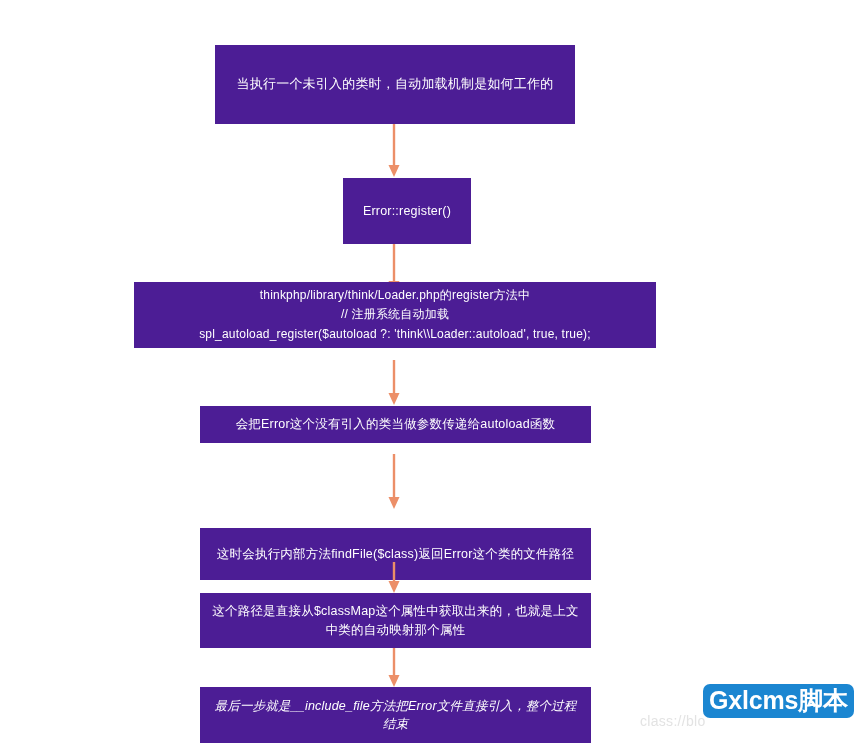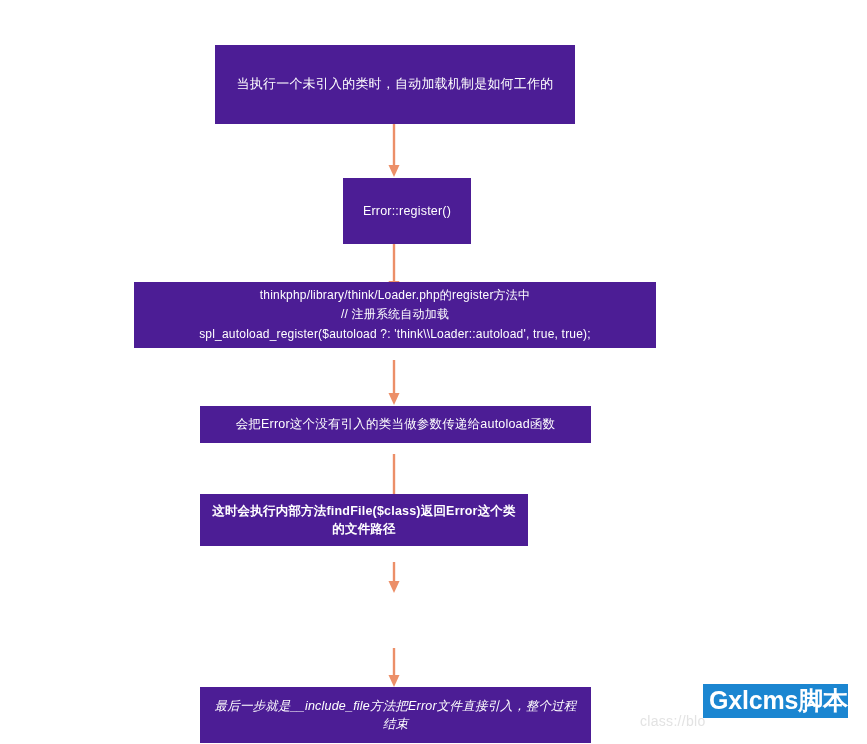--- a/index.html
+++ b/index.html
@@ -40,21 +40,21 @@
     display: block;
     white-space: pre-line;
     font-size: 12.5px;
   }
 
   
   #node-start      { left: 215px; top: 45px;  width: 360px; height: 79px; }
   #node-register   { left: 331px; top: 178px; width: 128px; height: 66px; margin-left: 12px; }
   #node-loader     { left: 134px; top: 282px; width: 522px; height: 66px; }
   #node-param      { left: 200px; top: 406px; width: 391px; height: 37px; }
-  #node-findfile   { left: 200px; top: 494px; width: 328px; height: 52px; font-weight: bold; }
+  #node-findfile   { left: 200px; top: 528px; width: 391px; height: 52px; }
   #node-classmap   { left: 200px; top: 593px; width: 391px; height: 55px; }
   #node-include    { left: 200px; top: 687px; width: 391px; height: 56px; font-style: italic; }
 
   #node-loader .node-text { font-size: 12px; line-height: 1.6; }
   #node-start .node-text  { font-size: 13px; }
 
   .connector {
     position: absolute;
   }
   .connector svg { display: block; }
@@ -78,24 +78,25 @@
     font-family: "Liberation Sans", "DejaVu Sans", sans-serif;
   }
   #site-badge {
     position: absolute;
     left: 703px;
     top: 684px;
     background: #1b86d1;
     color: #ffffff;
     font-size: 25px;
     font-weight: bold;
-    padding: 3px 0 5px 6px;
+    padding: 3px 6px 5px 6px;
     letter-spacing: -0.2px;
     line-height: 1.05;
     white-space: nowrap;
+    border-radius: 7px;
   }
 </style>
 </head>
 <body>
 
 <div id="flowchart">
 
   <div class="node" id="node-start">
     <span class="node-text">当执行一个未引入的类时，自动加载机制是如何工作的</span>
   </div>
@@ -146,20 +147,23 @@
     <span class="node-text">这时会执行内部方法findFile($class)返回Error这个类的文件路径</span>
   </div>
 
   <div class="connector" id="conn-5">
     <svg width="14" height="32" viewBox="0 0 14 32" xmlns="http://www.w3.org/2000/svg">
       <line x1="7" y1="0" x2="7" y2="20" stroke="#ec8f68" stroke-width="2.4"></line>
       <polygon points="1.5,19 12.5,19 7,31" fill="#ec8f68"></polygon>
     </svg>
   </div>
 
+  <div class="node" id="node-classmap">
+    <span class="node-text">这个路径是直接从$classMap这个属性中获取出来的，也就是上文中类的自动映射那个属性</span>
+  </div>
 
   <div class="connector" id="conn-6">
     <svg width="14" height="40" viewBox="0 0 14 40" xmlns="http://www.w3.org/2000/svg">
       <line x1="7" y1="0" x2="7" y2="28" stroke="#ec8f68" stroke-width="2.4"></line>
       <polygon points="1.5,27 12.5,27 7,39" fill="#ec8f68"></polygon>
     </svg>
   </div>
 
   <div class="node" id="node-include">
     <span class="node-text">最后一步就是__include_file方法把Error文件直接引入，整个过程结束</span>

